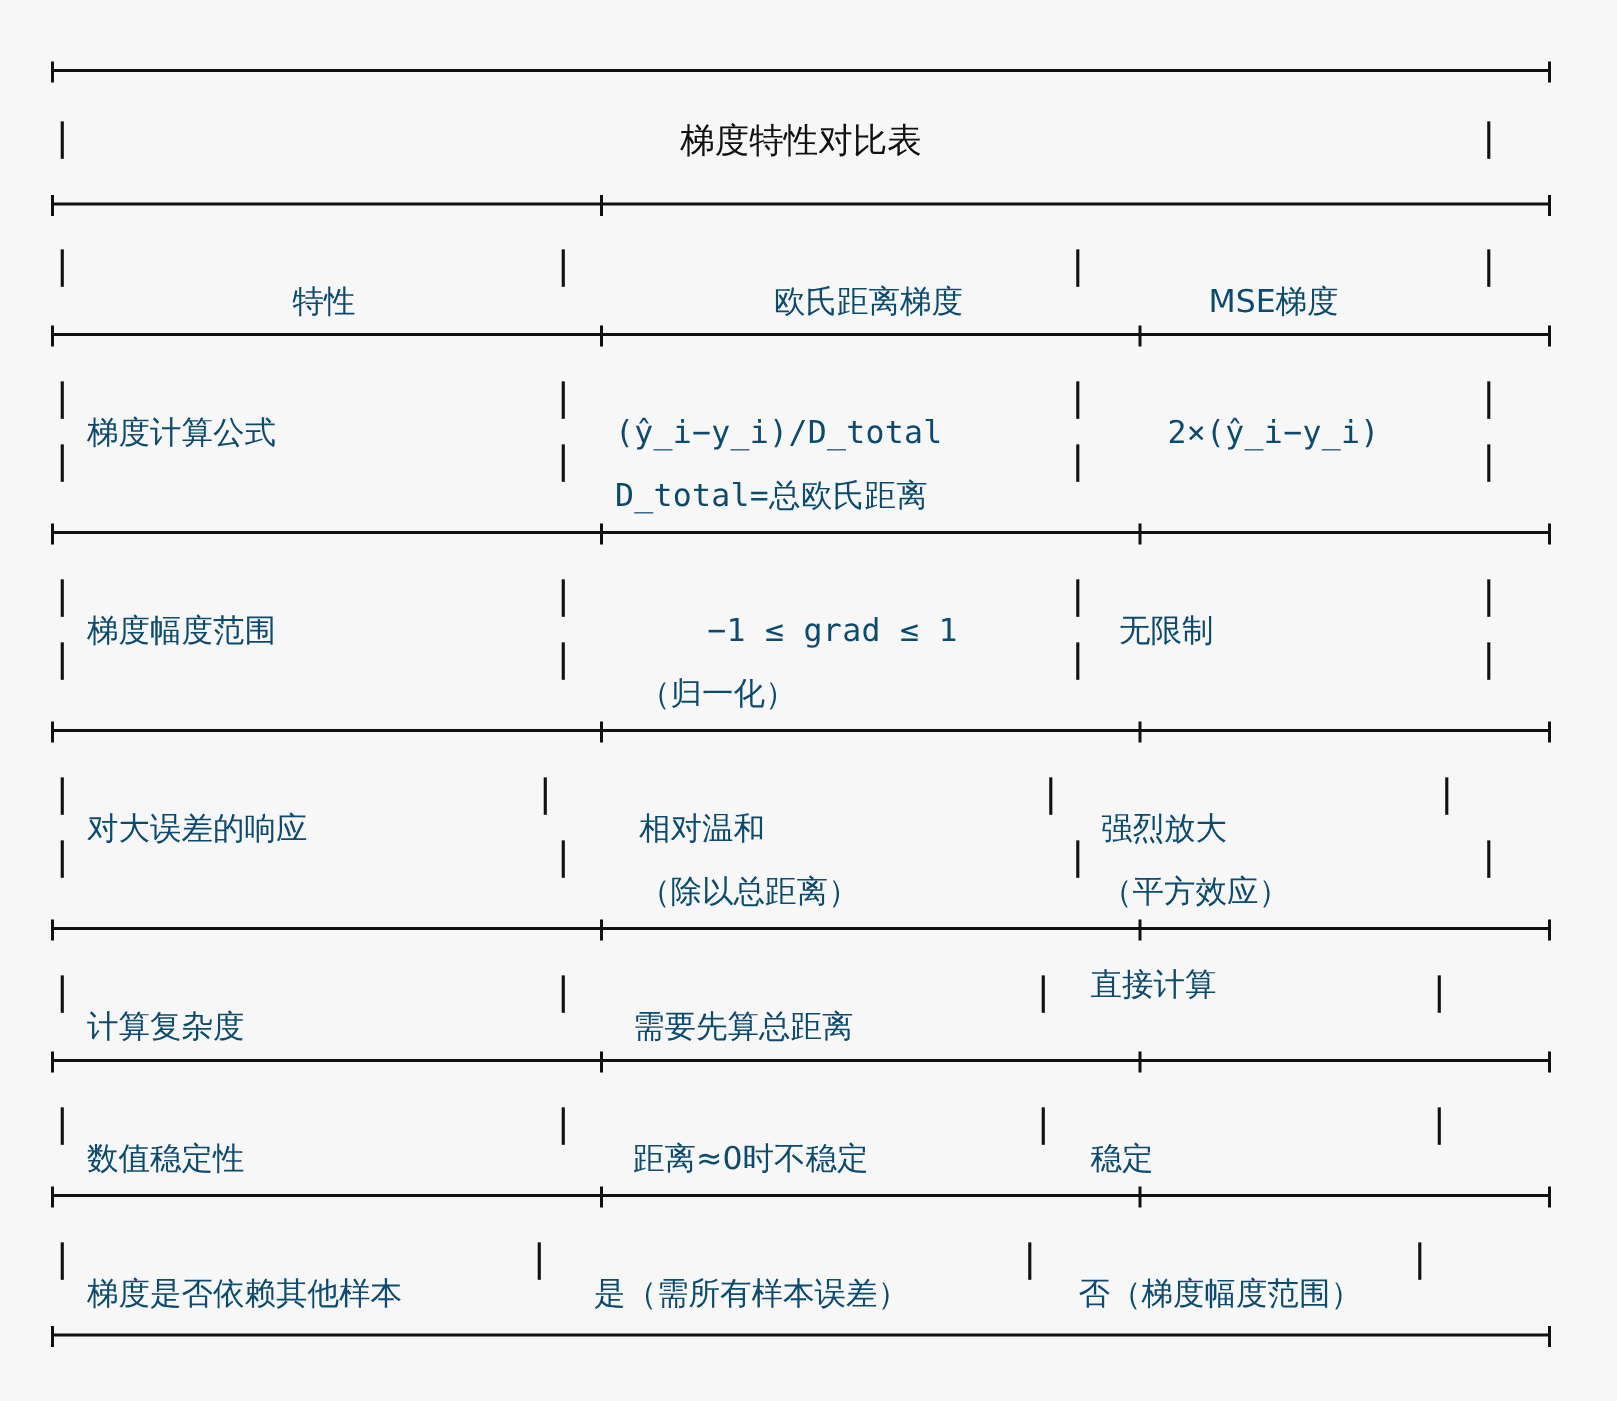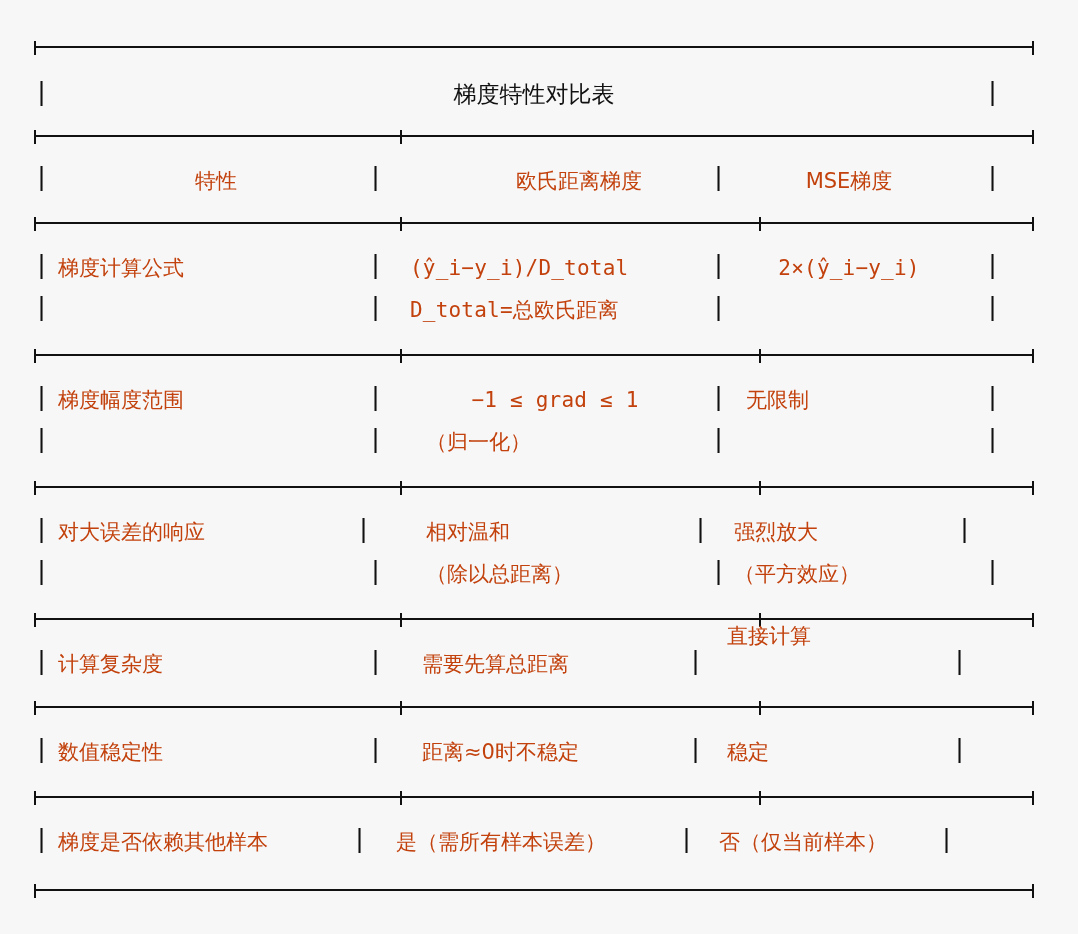--- a/index.html
+++ b/index.html
@@ -68,22 +68,23 @@
     font-size: 25px;
     line-height: 25px;
     color: #111111;
     user-select: none;
   }
 
   .cell {
     position: absolute;
     font-size: 21px;
     line-height: 31px;
-    color: #c2410c;
+    color: #0c4a6e;
     white-space: nowrap;
+    margin-top: 20px;
   }
   .cell.mono {
     font-family: "DejaVu Sans Mono", "Liberation Mono", monospace;
     font-size: 21px;
     letter-spacing: 0.2px;
   }
   .cell.center {
     text-align: center;
   }
 
@@ -209,17 +210,17 @@
     <div class="cell" style="left:388px; top:691px;">距离≈0时不稳定</div>
     <div class="pipe" style="left:654px; top:690px;">|</div>
     <div class="cell" style="left:693px; top:691px;">稳定</div>
     <div class="pipe" style="left:918px; top:690px;">|</div>
 
     <div class="pipe" style="left:0px; top:780px;">|</div>
     <div class="cell" style="left:24px; top:781px;">梯度是否依赖其他样本</div>
     <div class="pipe" style="left:318px; top:780px;">|</div>
     <div class="cell" style="left:362px; top:781px;">是（需所有样本误差）</div>
     <div class="pipe" style="left:645px; top:780px;">|</div>
-    <div class="cell" style="left:685px; top:781px;">否（仅当前样本）</div>
+    <div class="cell" style="left:685px; top:781px;">否（梯度幅度范围）</div>
     <div class="pipe" style="left:905px; top:780px;">|</div>
 
   </div>
 </div>
 
 </body></html>

